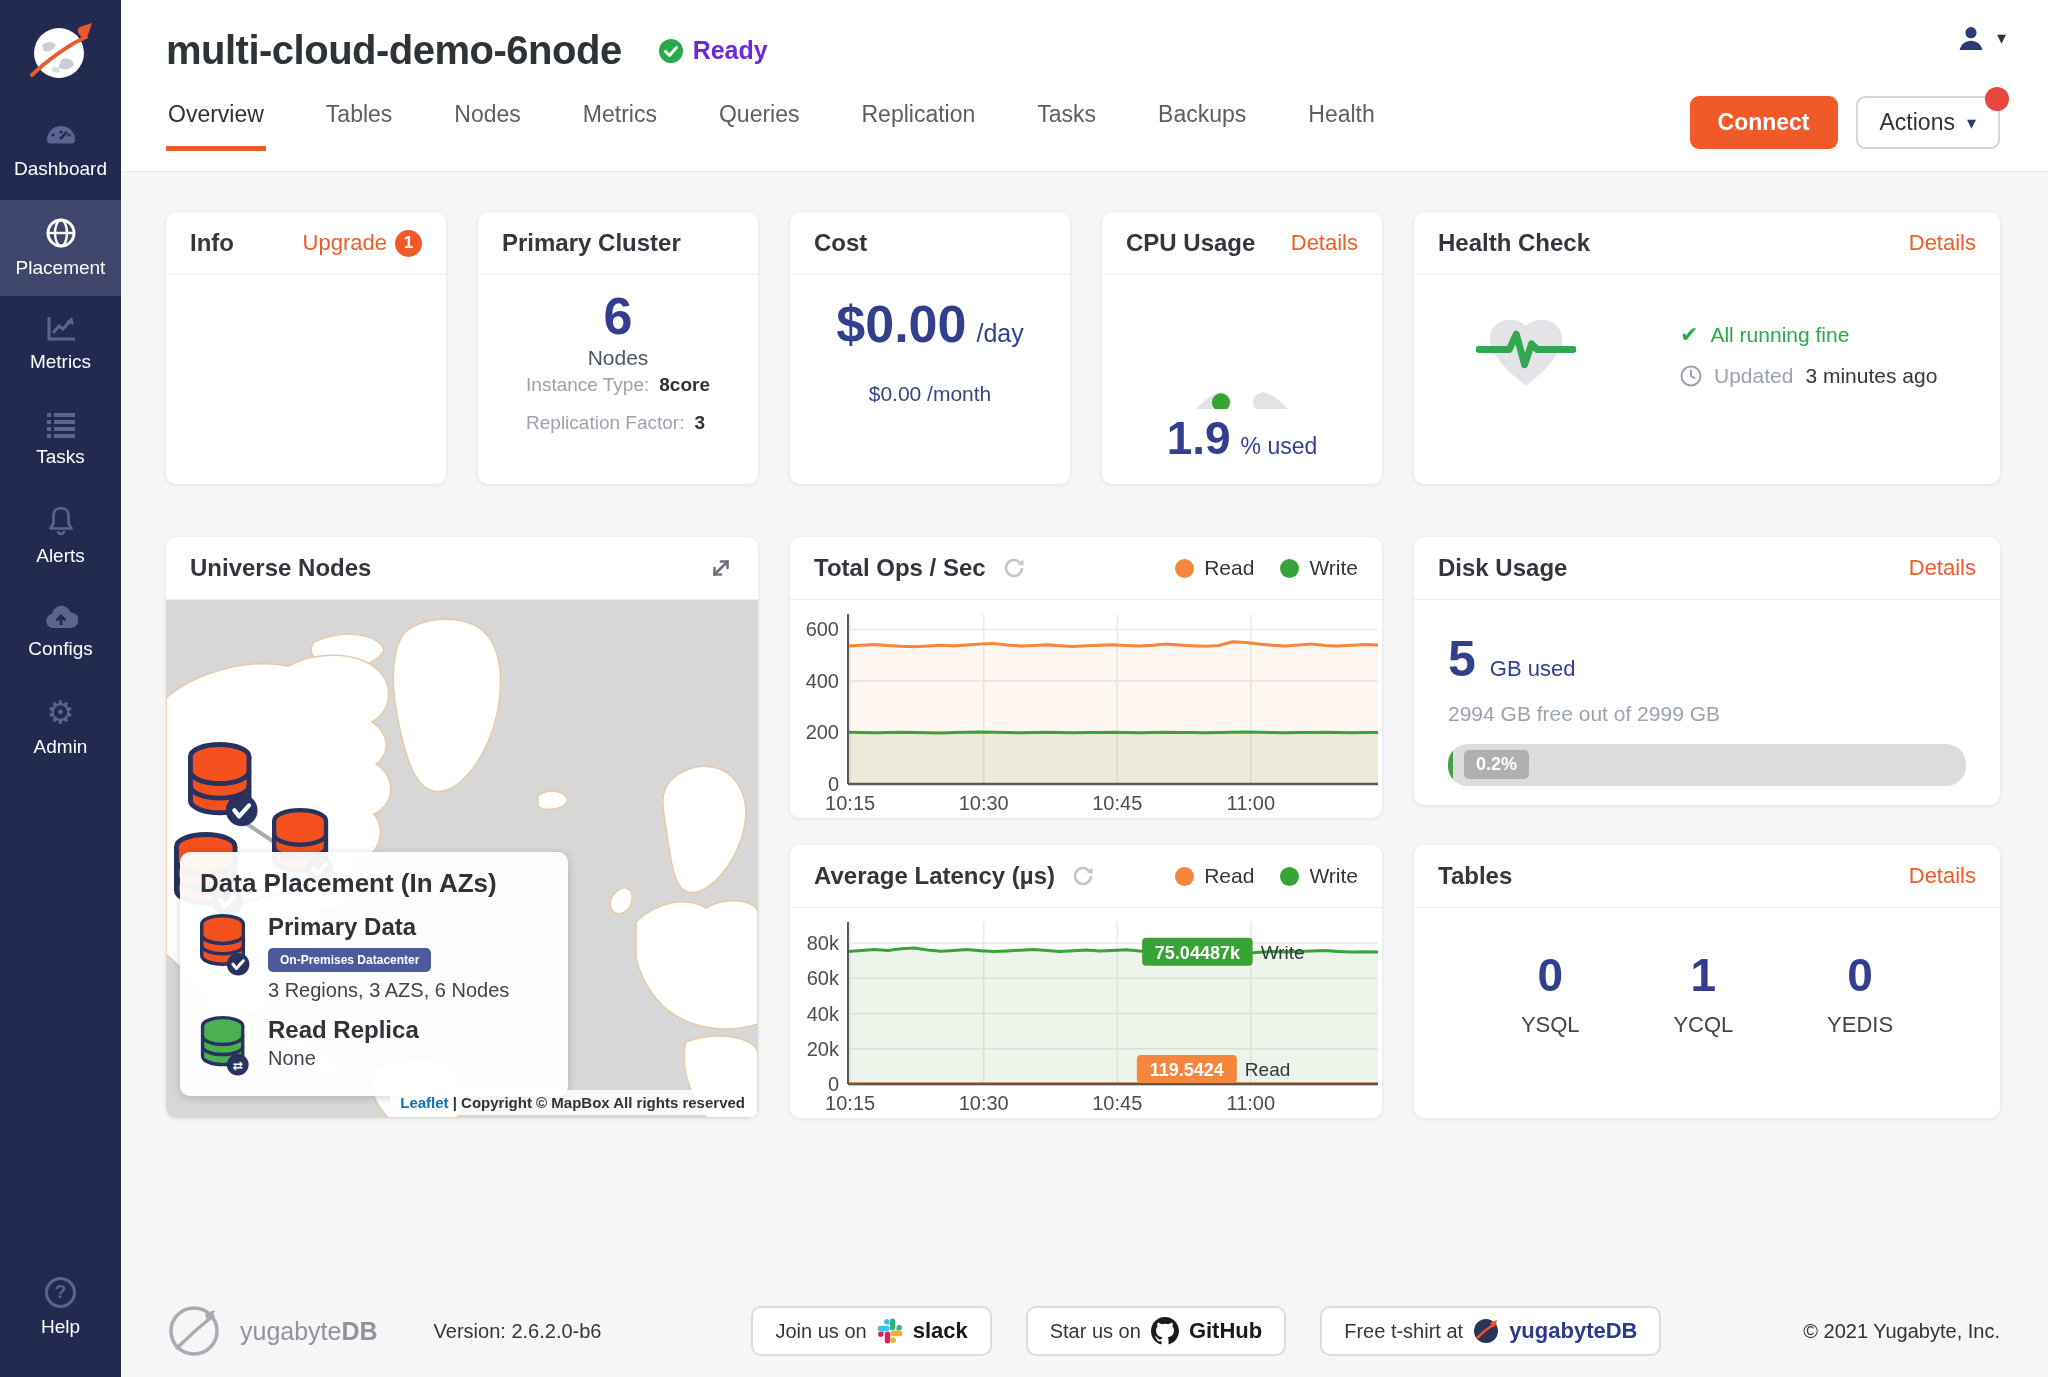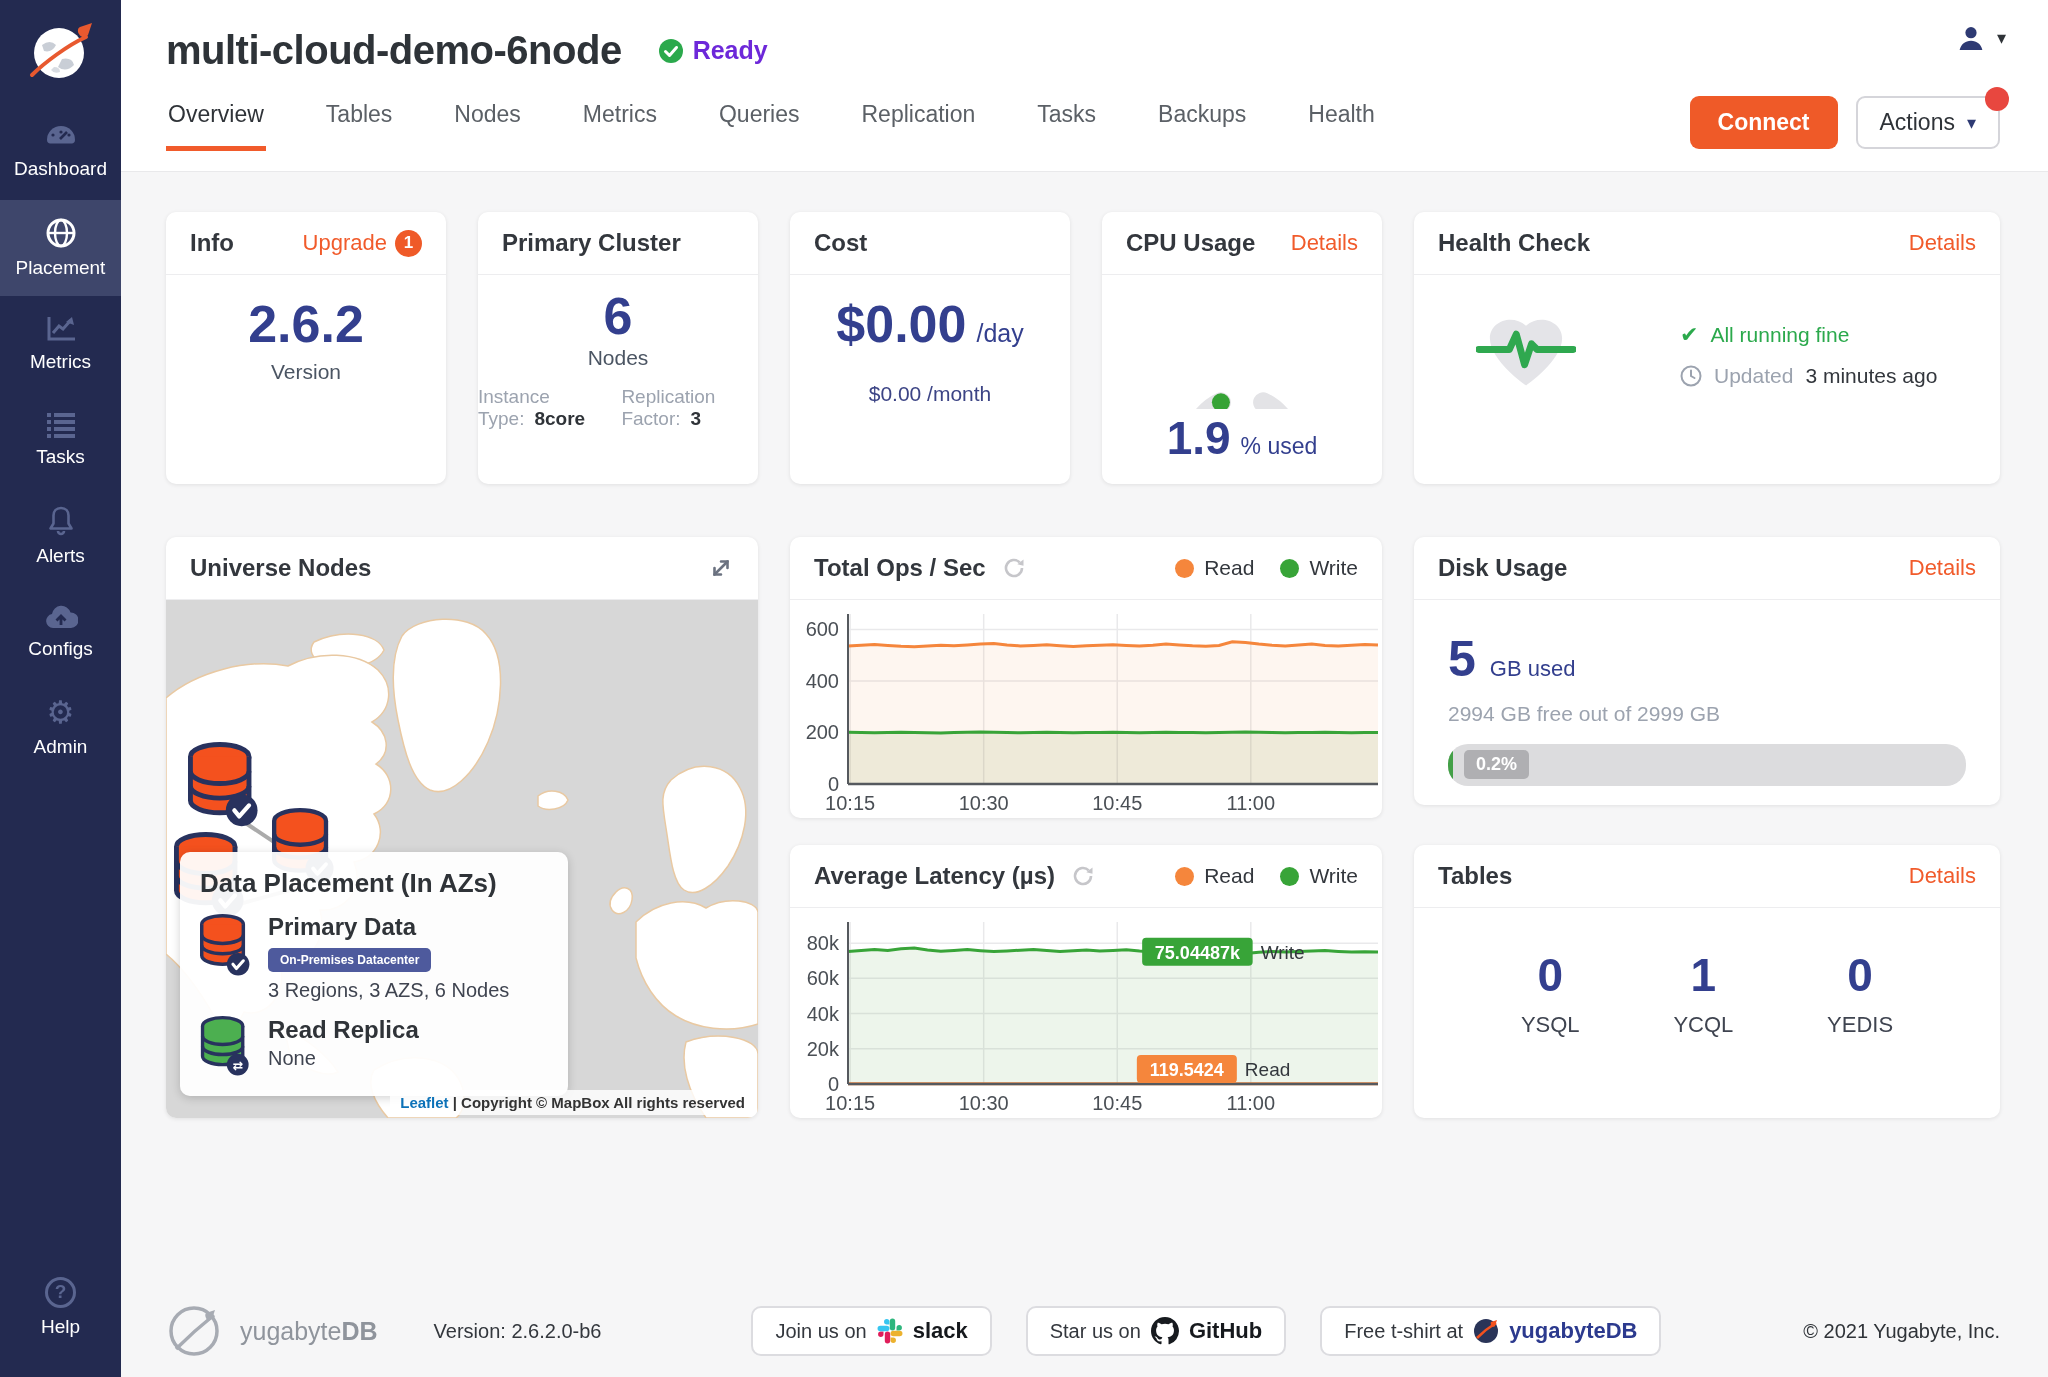--- a/index.html
+++ b/index.html
@@ -44,21 +44,21 @@
   .grid2 { margin-top:53px; display:grid; grid-template-columns:592px 592px 586px; grid-template-rows:281px 273px; column-gap:32px; row-gap:27px; }
   .card { background:#fff; border-radius:10px; box-shadow:0 1px 4px rgba(0,0,0,0.09); overflow:hidden; position:relative; }
   .card.r1 { height:272px; }
   .card-head { height:63px; display:flex; align-items:center; justify-content:space-between; padding:0 24px; border-bottom:1px solid #EDEDEF; flex-shrink:0; }
   .card-title { font-size:24px; font-weight:bold; color:#33373D; display:flex; align-items:center; gap:12px; }
   .details-link, .upgrade-link { font-size:22px; color:#F15B2B; cursor:pointer; display:flex; align-items:center; gap:8px; }
   .badge-circ { width:27px; height:27px; border-radius:50%; background:#EF5A28; color:#fff; font-size:17px; font-weight:bold; display:flex; align-items:center; justify-content:center; }
   .centered-body { display:flex; flex-direction:column; align-items:center; padding-top:22px; }
   .big-num { font-size:52px; font-weight:bold; color:#333F8E; line-height:1.05; }
   .sub-label { font-size:21px; color:#4B5563; margin-top:8px; }
-  .kv-rows { margin-top:16px; display:flex; flex-direction:row; gap:3px; }
+  .kv-rows { margin-top:4px; display:flex; flex-direction:column; gap:16px; }
   .kv { font-size:19px; color:#9CA3AF; }
   .kv b { color:#2F3338; font-weight:bold; margin-left:10px; }
   .cost-line { display:flex; align-items:baseline; gap:10px; }
   .cost-unit { font-size:25px; color:#333F8E; }
   .cost-month { font-size:21px; color:#3C4485; margin-top:30px; }
   .cpu-val { display:flex; align-items:baseline; gap:10px; margin-top:2px; }
   .cpu-num { font-size:46px; font-weight:bold; color:#333F8E; }
   .cpu-unit { font-size:23px; color:#333F8E; }
 
   .health-body { display:flex; align-items:center; padding:36px 0 0 62px; gap:104px; }
@@ -257,24 +257,20 @@
     <div class="content">
 
       <div class="grid1">
         <div class="card r1">
           <div class="card-head">
             <span class="card-title">Info</span>
             <span class="upgrade-link">
               <span>Upgrade</span>
               <span class="badge-circ">1</span>
             </span>
-          </div>
-          <div class="centered-body">
-            <span class="big-num">2.6.2</span>
-            <span class="sub-label">Version</span>
           </div>
         </div>
 
         <div class="card r1">
           <div class="card-head">
             <span class="card-title">Primary Cluster</span>
           </div>
           <div class="centered-body" style="padding-top:14px;">
             <span class="big-num">6</span>
             <span class="sub-label" style="margin-top:2px;">Nodes</span>

